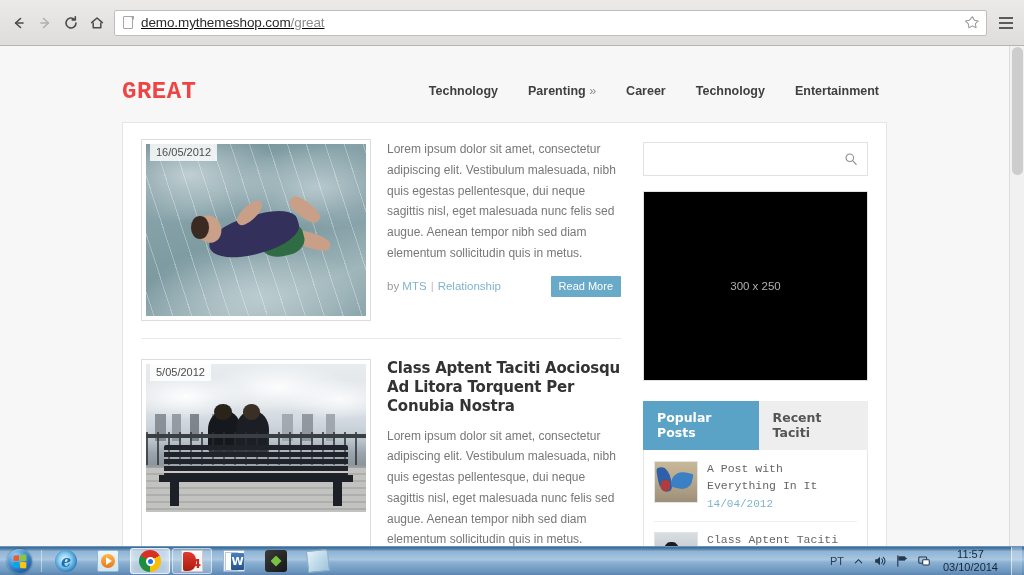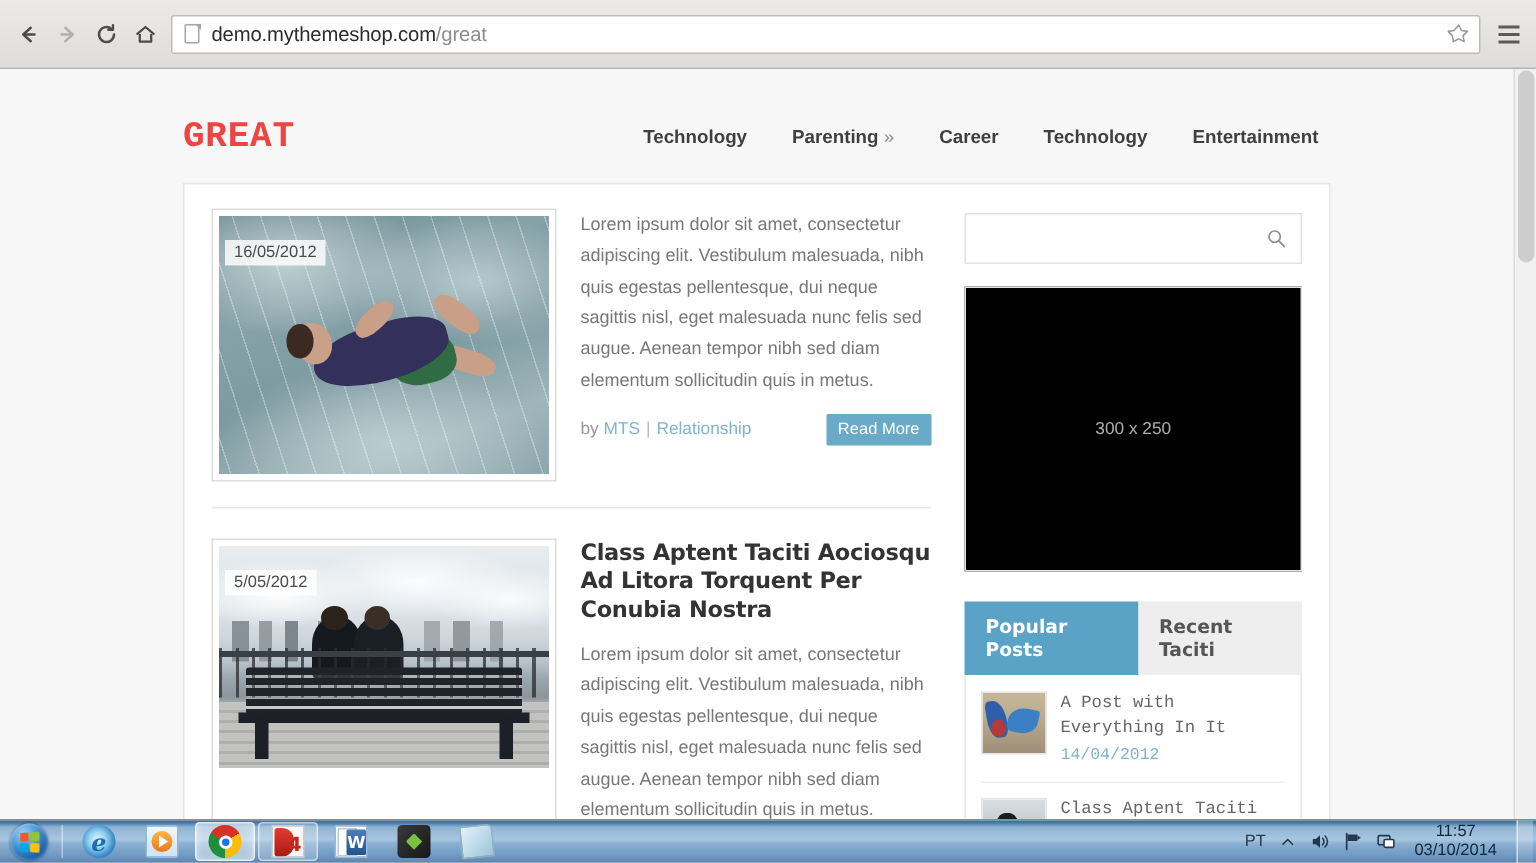--- a/index.html
+++ b/index.html
@@ -35,20 +35,21 @@
   .nav-btn svg { display: block; }
 
   #omnibox {
     flex: 1; height: 26px; margin: 0 6px 0 4px;
     background: #ffffff;
     border: 1px solid #c0bebc;
     border-radius: 2px;
     display: flex; align-items: center;
     padding: 0 4px 0 7px;
     position: relative;
+    text-decoration: underline;
   }
   #page-icon {
     width: 13px; height: 15px; flex: none;
     margin-right: 6px;
     position: relative;
   }
   #page-icon .sheet {
     position: absolute; left: 1px; top: 1px;
     width: 10px; height: 13px;
     background: #fdfdfd;
@@ -165,21 +166,21 @@
     position: relative;
     cursor: pointer;
   }
   .thumb-img {
     width: 100%; height: 172px;
     position: relative; overflow: hidden;
     display: block;
   }
   .thumb-img.short { height: 148px; }
   .date-badge {
-    position: absolute; left: 8px; top: 20px;
+    position: absolute; left: 8px; top: 4px;
     background: rgba(255,255,255,0.82);
     color: #4c4c4c; font-size: 11px;
     padding: 2px 6px 3px 6px;
     z-index: 4;
   }
   .article-body { flex: 1; min-width: 0; }
   .article-title {
     font-size: 15px; font-weight: bold;
     color: #333333; line-height: 1.28;
     margin-bottom: 9px; cursor: pointer;

